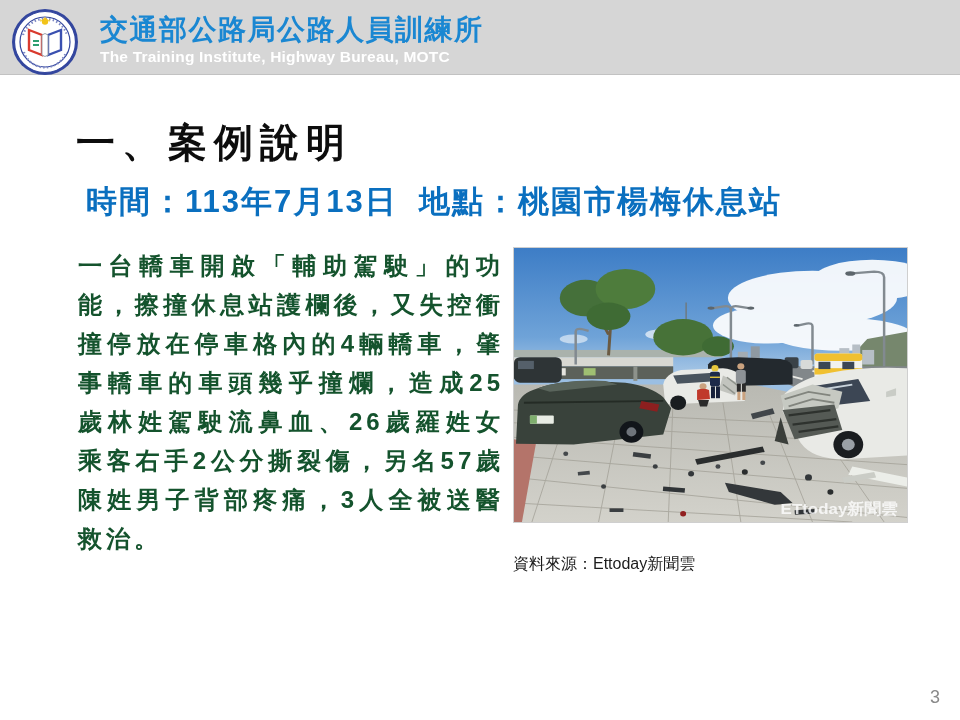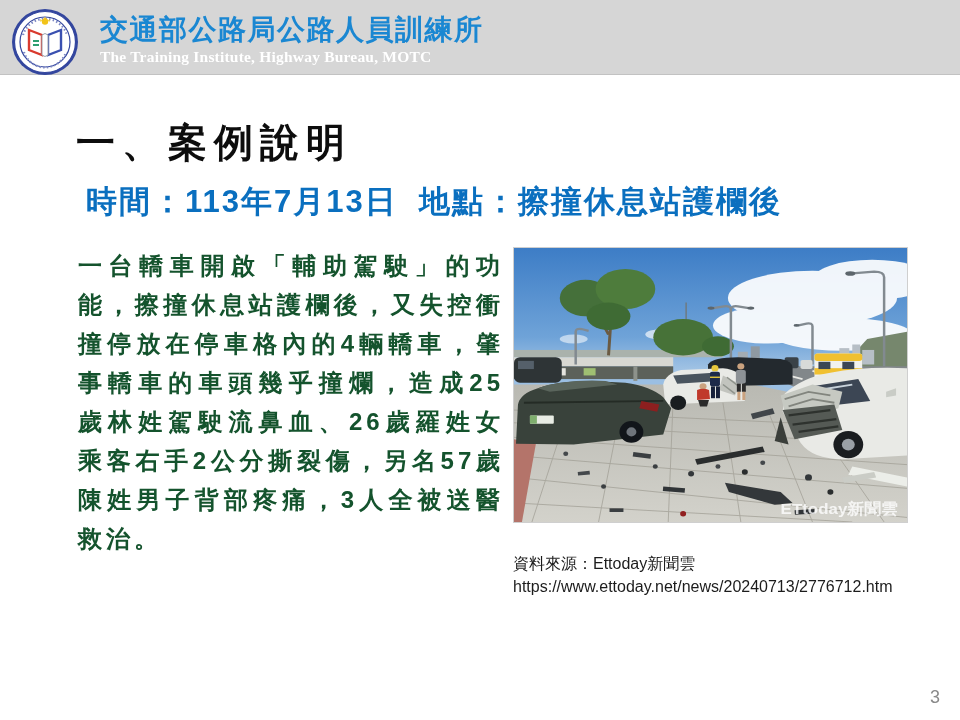--- a/index.html
+++ b/index.html
@@ -33,21 +33,20 @@
     color: #1a87d2;
     line-height: 34px;
     white-space: nowrap;
   }
   .header-title-en {
     font-size: 15.5px; font-weight: 600;
     color: #ffffff;
     letter-spacing: 0.2px;
     line-height: 20px;
     white-space: nowrap;
-    font-family: Liberation Serif, serif;
   }
 
   
   .slide-title {
     position: absolute; left: 76px; top: 116px;
     font-size: 39px; font-weight: bold;
     letter-spacing: 7px;
     color: #0d0d0d;
     white-space: nowrap;
   }
@@ -121,21 +120,21 @@
       </svg>
     </div>
     <div class="header-titles">
       <div class="header-title-cn">交通部公路局公路人員訓練所</div>
       <div class="header-title-en">The Training Institute, Highway Bureau, MOTC</div>
     </div>
   </div>
 
   <div class="slide-title">一、案例說明</div>
 
-  <div class="case-meta">時間：113年7月13日  地點：擦撞休息站護欄後</div>
+  <div class="case-meta">時間：113年7月13日  地點：桃園市楊梅休息站</div>
 
   <div class="case-body">一台轎車開啟「輔助駕駛」的功能，擦撞休息站護欄後，又失控衝撞停放在停車格內的4輛轎車，肇事轎車的車頭幾乎撞爛，造成25歲林姓駕駛流鼻血、26歲羅姓女乘客右手2公分撕裂傷，另名57歲陳姓男子背部疼痛，3人全被送醫救治。</div>
 
   <figure class="photo-frame">
     <svg viewBox="0 0 395 301" preserveAspectRatio="none">
       <defs>
         <linearGradient id="sky" x1="0" y1="0" x2="0" y2="1">
           <stop offset="0" stop-color="#3d7dc6"></stop>
           <stop offset="0.7" stop-color="#6fa3d8"></stop>
           <stop offset="1" stop-color="#a9c8e6"></stop>
@@ -329,18 +328,17 @@
         <circle cx="170" cy="292" r="3" fill="#912020"></circle>
         <path d="M330 252 L362 246 L364 252 L332 258 Z" fill="#caccc6"></path>
       </g>
 
       <text x="386" y="292" text-anchor="end" font-size="17" font-weight="bold" fill="#ffffff" opacity="0.8" font-family="Liberation Sans, sans-serif">ETtoday新聞雲</text>
     </svg>
   </figure>
 
   <div class="photo-caption">
     <div>資料來源：Ettoday新聞雲</div>
-    <div>https://www.ettoday.net/news/20240713/2776712.htm</div>
   </div>
 
   <div class="page-number">3</div>
 
 </div>
 
 </body></html>

